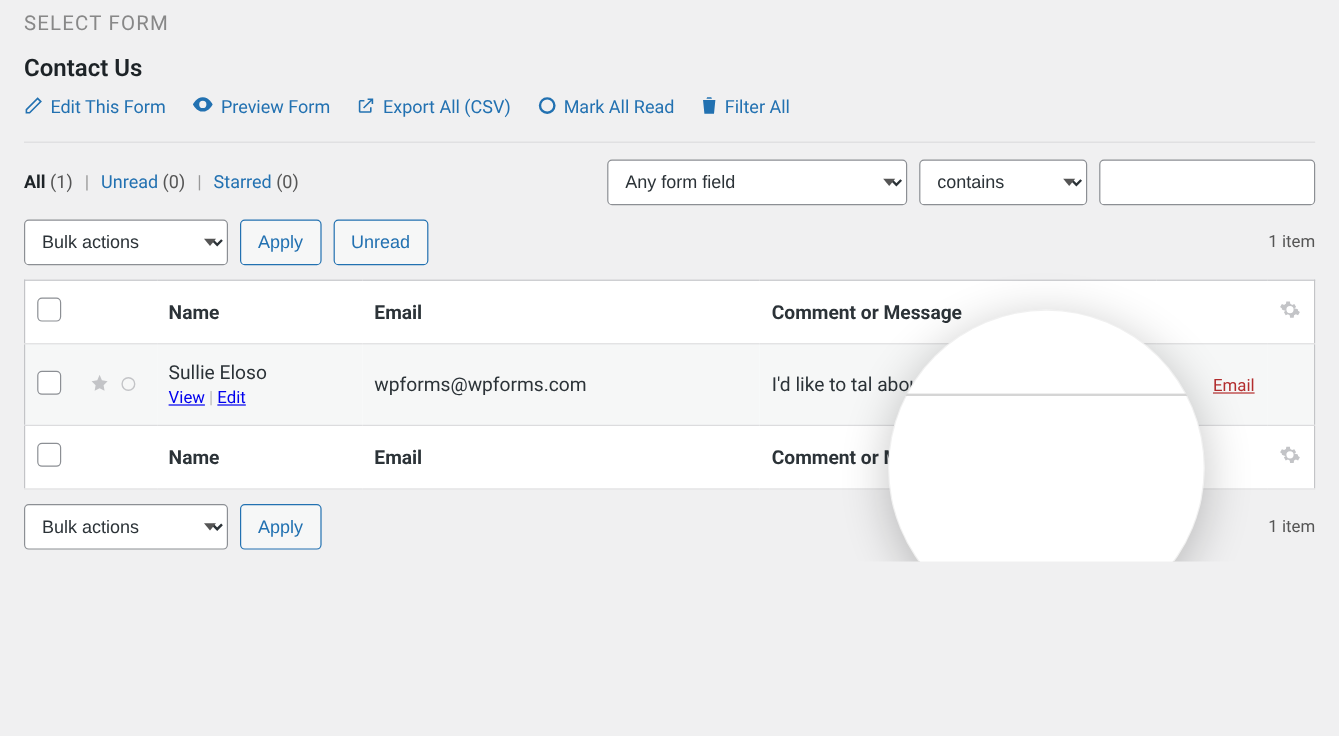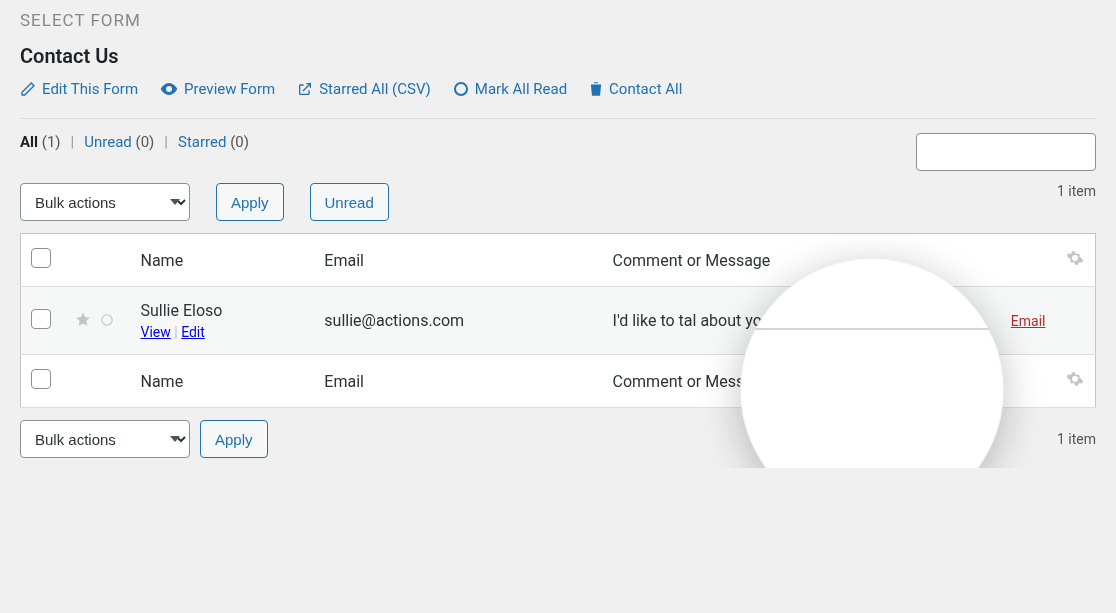--- a/index.html
+++ b/index.html
@@ -26,40 +26,40 @@
   .action-links {
     display: flex;
     gap: 22px;
     margin-bottom: 20px;
     align-items: center;
   }
   .action-link {
     color: #2271b1;
     text-decoration: none;
     display: inline-flex;
-    align-items: center;
+    align-items: flex-start;
     gap: 6px;
     font-size: 15px;
   }
   .icon { display: inline-flex; }
   .divider-line { border-top: 1px solid #dcdcde; margin-bottom: 14px; }
   .status-filters {
     display: flex;
     align-items: center;
     gap: 6px;
     font-size: 15px;
     margin-bottom: 10px;
   }
   .status-filters .sep { color: #999; margin: 0 4px; }
   .sf-all { font-weight:700; color:#1d2327; }
   .sf-link { color:#2271b1; text-decoration:none; }
   .row {
     display: flex;
-    align-items: flex-start;
-    gap: 26px;
+    align-items: center;
+    gap: 10px;
     margin-bottom: 12px;
   }
   select, input[type=text] {
     height: 38px;
     border:1px solid #8c8f94;
     border-radius:4px;
     padding: 0 28px 0 10px;
     font-size: 15px;
     background:#fff;
     color:#2c3338;
@@ -90,21 +90,21 @@
     border:1px solid #c3c4c7;
     border-collapse:collapse;
   }
   .table th, .table td {
     text-align:left;
     padding:14px 10px;
     font-size:16px;
     color:#2c3338;
     border-bottom:1px solid #dcdcde;
   }
-  .table th { font-weight:400; }
+  .table th { font-weight:700; }
   .col-cb { width:44px; }
   .col-icons { width:66px; }
   .col-gear { width:40px; text-align:right; }
   .checkbox {
     width:20px; height:20px;
     border:1px solid #8c8f94;
     border-radius:4px;
     display:inline-block;
     background:#fff;
   }
@@ -161,51 +161,53 @@
         </svg>
     </span>
     <span>Preview Form</span>
   </a>
   <a href="#" class="action-link">
     <span class="icon">
       <svg width="16" height="16" viewBox="0 0 24 24" fill="#2271b1">
           <path d="M14 3h7v7h-2V6.4l-9.3 9.3-1.4-1.4L17.6 5H14V3zM5 5h5v2H5v12h12v-5h2v5a2 2 0 01-2 2H5a2 2 0 01-2-2V7a2 2 0 012-2z"></path>
         </svg>
     </span>
-    <span>Starred All (CSV)</span>
+    <span>Export All (CSV)</span>
   </a>
   <a href="#" class="action-link">
     <span class="icon">
       <svg width="16" height="16" viewBox="0 0 24 24" fill="none" stroke="#2271b1" stroke-width="3">
           <circle cx="12" cy="12" r="9"></circle>
         </svg>
     </span>
     <span>Mark All Read</span>
   </a>
   <a href="#" class="action-link">
     <span class="icon">
       <svg width="14" height="16" viewBox="0 0 24 28" fill="#2271b1">
           <path d="M3 6h18l-2 20H5L3 6zm6-4h6l1 2H8l1-2z"></path>
         </svg>
     </span>
-    <span>Contact All</span>
+    <span>Filter All</span>
   </a>
 </div>
 
 <div class="divider-line"></div>
 
 <div class="row">
   <div class="status-filters" style="margin-bottom:0;">
     <span class="sf-all"><span>All</span> <span style="font-weight:400;color:#555;">(1)</span></span>
     <span class="sep">|</span>
     <a href="#" class="sf-link"><span>Unread</span> <span style="color:#555;">(0)</span></a>
     <span class="sep">|</span>
     <a href="#" class="sf-link"><span>Starred</span> <span style="color:#555;">(0)</span></a>
   </div>
   <div style="flex:1"></div>
+  <div class="sel-wrap"><select style="width:250px;"><option>Any form field</option></select></div>
+  <div class="sel-wrap"><select style="width:140px;"><option>contains</option></select></div>
   <input type="text" style="width: 180px;" value="">
 </div>
 
 <div class="row">
   <div class="sel-wrap"><select style="width:170px;"><option>Bulk actions</option></select></div>
   <button class="btn">Apply</button>
   <button class="btn">Unread</button>
   <span class="item-count">1 item</span>
 </div>
 
@@ -235,21 +237,21 @@
             </svg></span>
       </td>
       <td>
         <div>Sullie Eloso</div>
         <div class="row-actions">
           <a href="#">View</a>
           <span class="sep"> | </span>
           <a href="#">Edit</a>
         </div>
       </td>
-      <td>sullie@actions.com</td>
+      <td>wpforms@wpforms.com</td>
       <td>I'd like to tal about your p</td>
       <td style="text-align:right;"><a href="#" class="row-actions danger" style="color:#b32d2e;">Email</a></td>
       <td></td>
     </tr>
   </tbody>
   <tfoot>
     <tr>
       <th class="col-cb"><span class="checkbox"></span></th>
       <th class="col-icons"></th>
       <th>Name</th>

